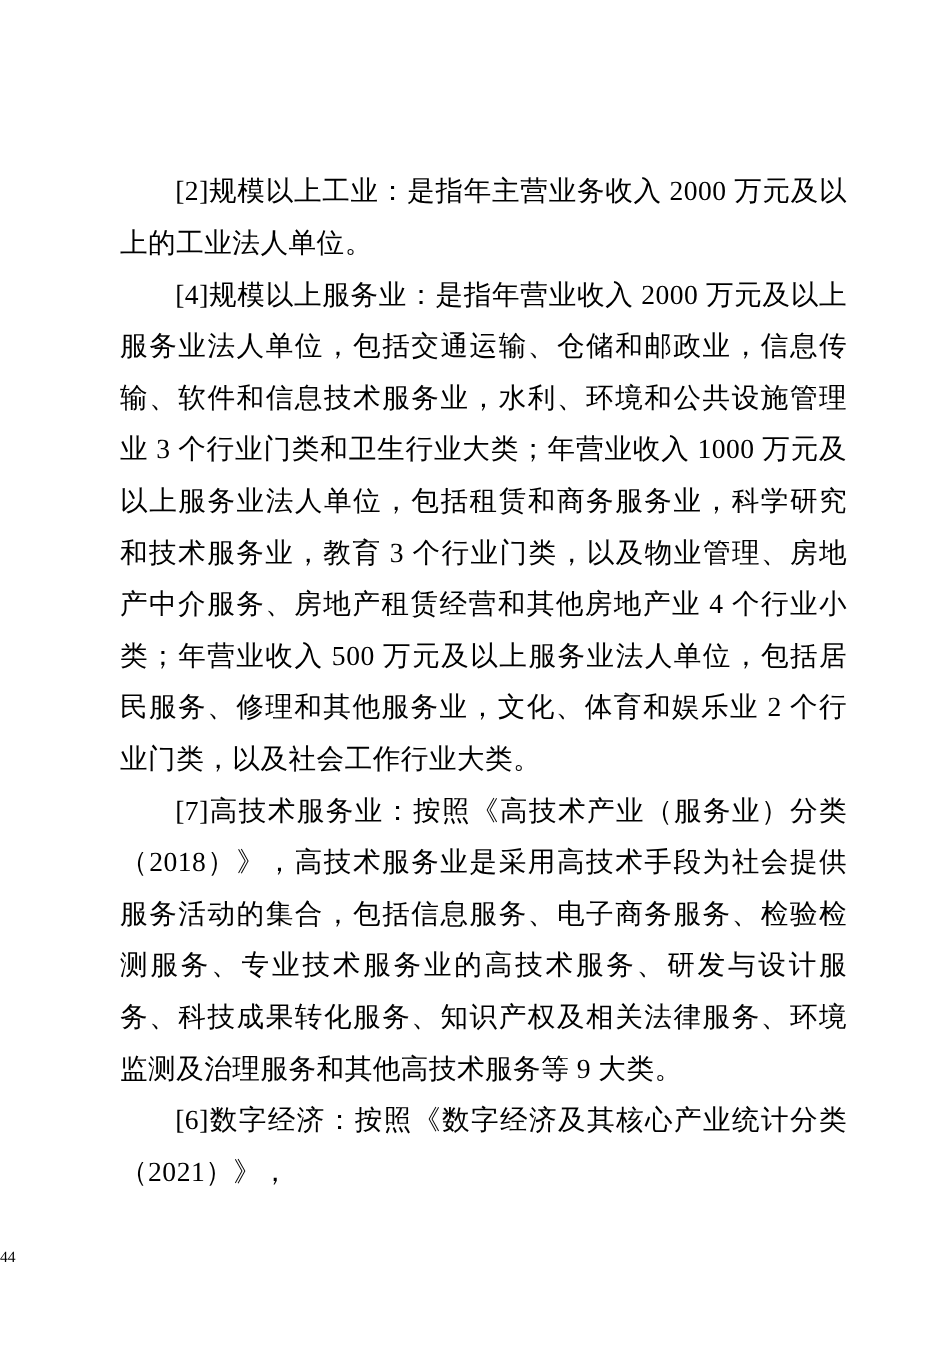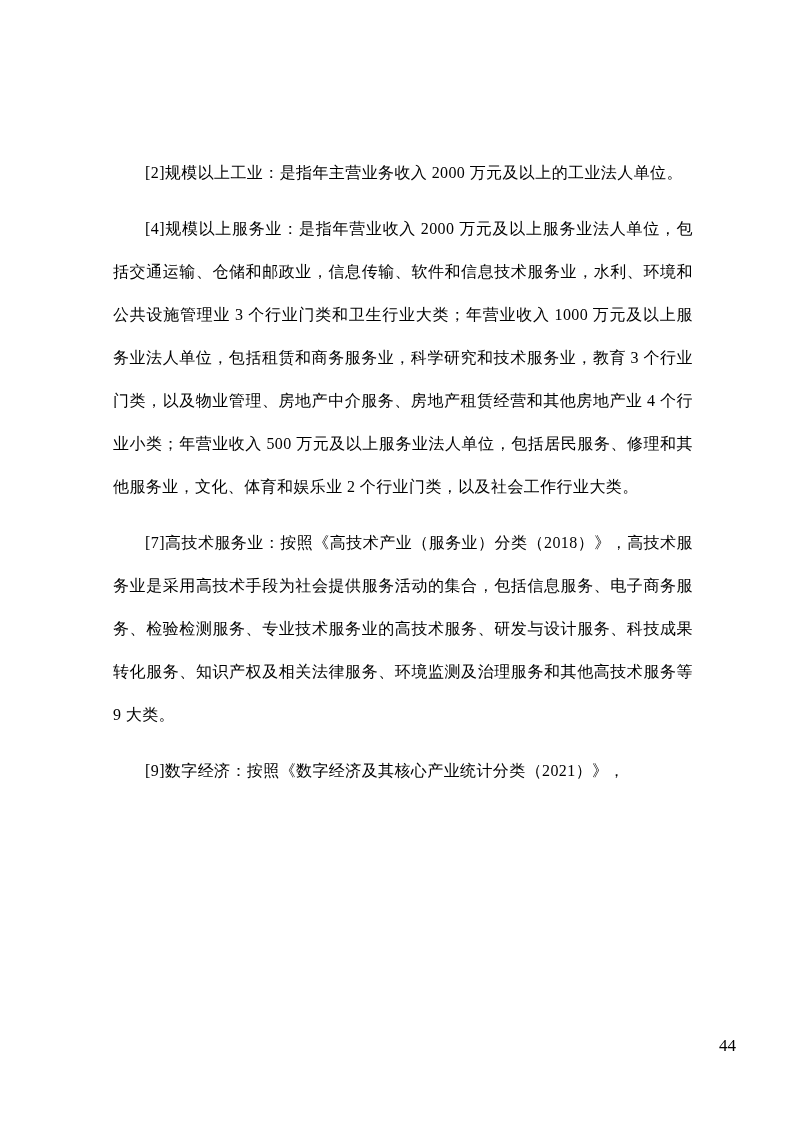--- a/index.html
+++ b/index.html
@@ -23,47 +23,47 @@
     height: 1122px;
     background: #ffffff;
   }
   .text-block {
     position: absolute;
     top: 138px;
     left: 100px;
     width: 606px;
   }
   .text-block p {
-    margin: 13px;
+    margin: 0;
     padding: 0;
-    font-size: 16px;
+    font-size: 23px;
     line-height: 43px;
     text-align: justify;
     text-justify: inter-ideograph;
     text-indent: 2em;
     word-break: break-all;
     letter-spacing: 0.4px;
   }
   .page-number {
     position: absolute;
     bottom: 66px;
     left: 0;
     width: 736px;
-    text-align: right;
-    font-size: 17px;
+    text-align: left;
+    font-size: 13px;
     color: #000000;
   }
 </style>
 </head>
 <body>
 
 <div class="page">
 
   <div class="text-block">
     <p>[2]规模以上工业：是指年主营业务收入 2000 万元及以上的工业法人单位。</p>
     <p>[4]规模以上服务业：是指年营业收入 2000 万元及以上服务业法人单位，包括交通运输、仓储和邮政业，信息传输、软件和信息技术服务业，水利、环境和公共设施管理业 3 个行业门类和卫生行业大类；年营业收入 1000 万元及以上服务业法人单位，包括租赁和商务服务业，科学研究和技术服务业，教育 3 个行业门类，以及物业管理、房地产中介服务、房地产租赁经营和其他房地产业 4 个行业小类；年营业收入 500 万元及以上服务业法人单位，包括居民服务、修理和其他服务业，文化、体育和娱乐业 2 个行业门类，以及社会工作行业大类。</p>
     <p>[7]高技术服务业：按照《高技术产业（服务业）分类（2018）》，高技术服务业是采用高技术手段为社会提供服务活动的集合，包括信息服务、电子商务服务、检验检测服务、专业技术服务业的高技术服务、研发与设计服务、科技成果转化服务、知识产权及相关法律服务、环境监测及治理服务和其他高技术服务等 9 大类。</p>
-    <p>[9]数字经济：按照《数字经济及其核心产业统计分类（2021）》，</p>
+    <p>[6]数字经济：按照《数字经济及其核心产业统计分类（2021）》，</p>
   </div>
 
   <div class="page-number">44</div>
 
 </div>
 
 </body></html>

